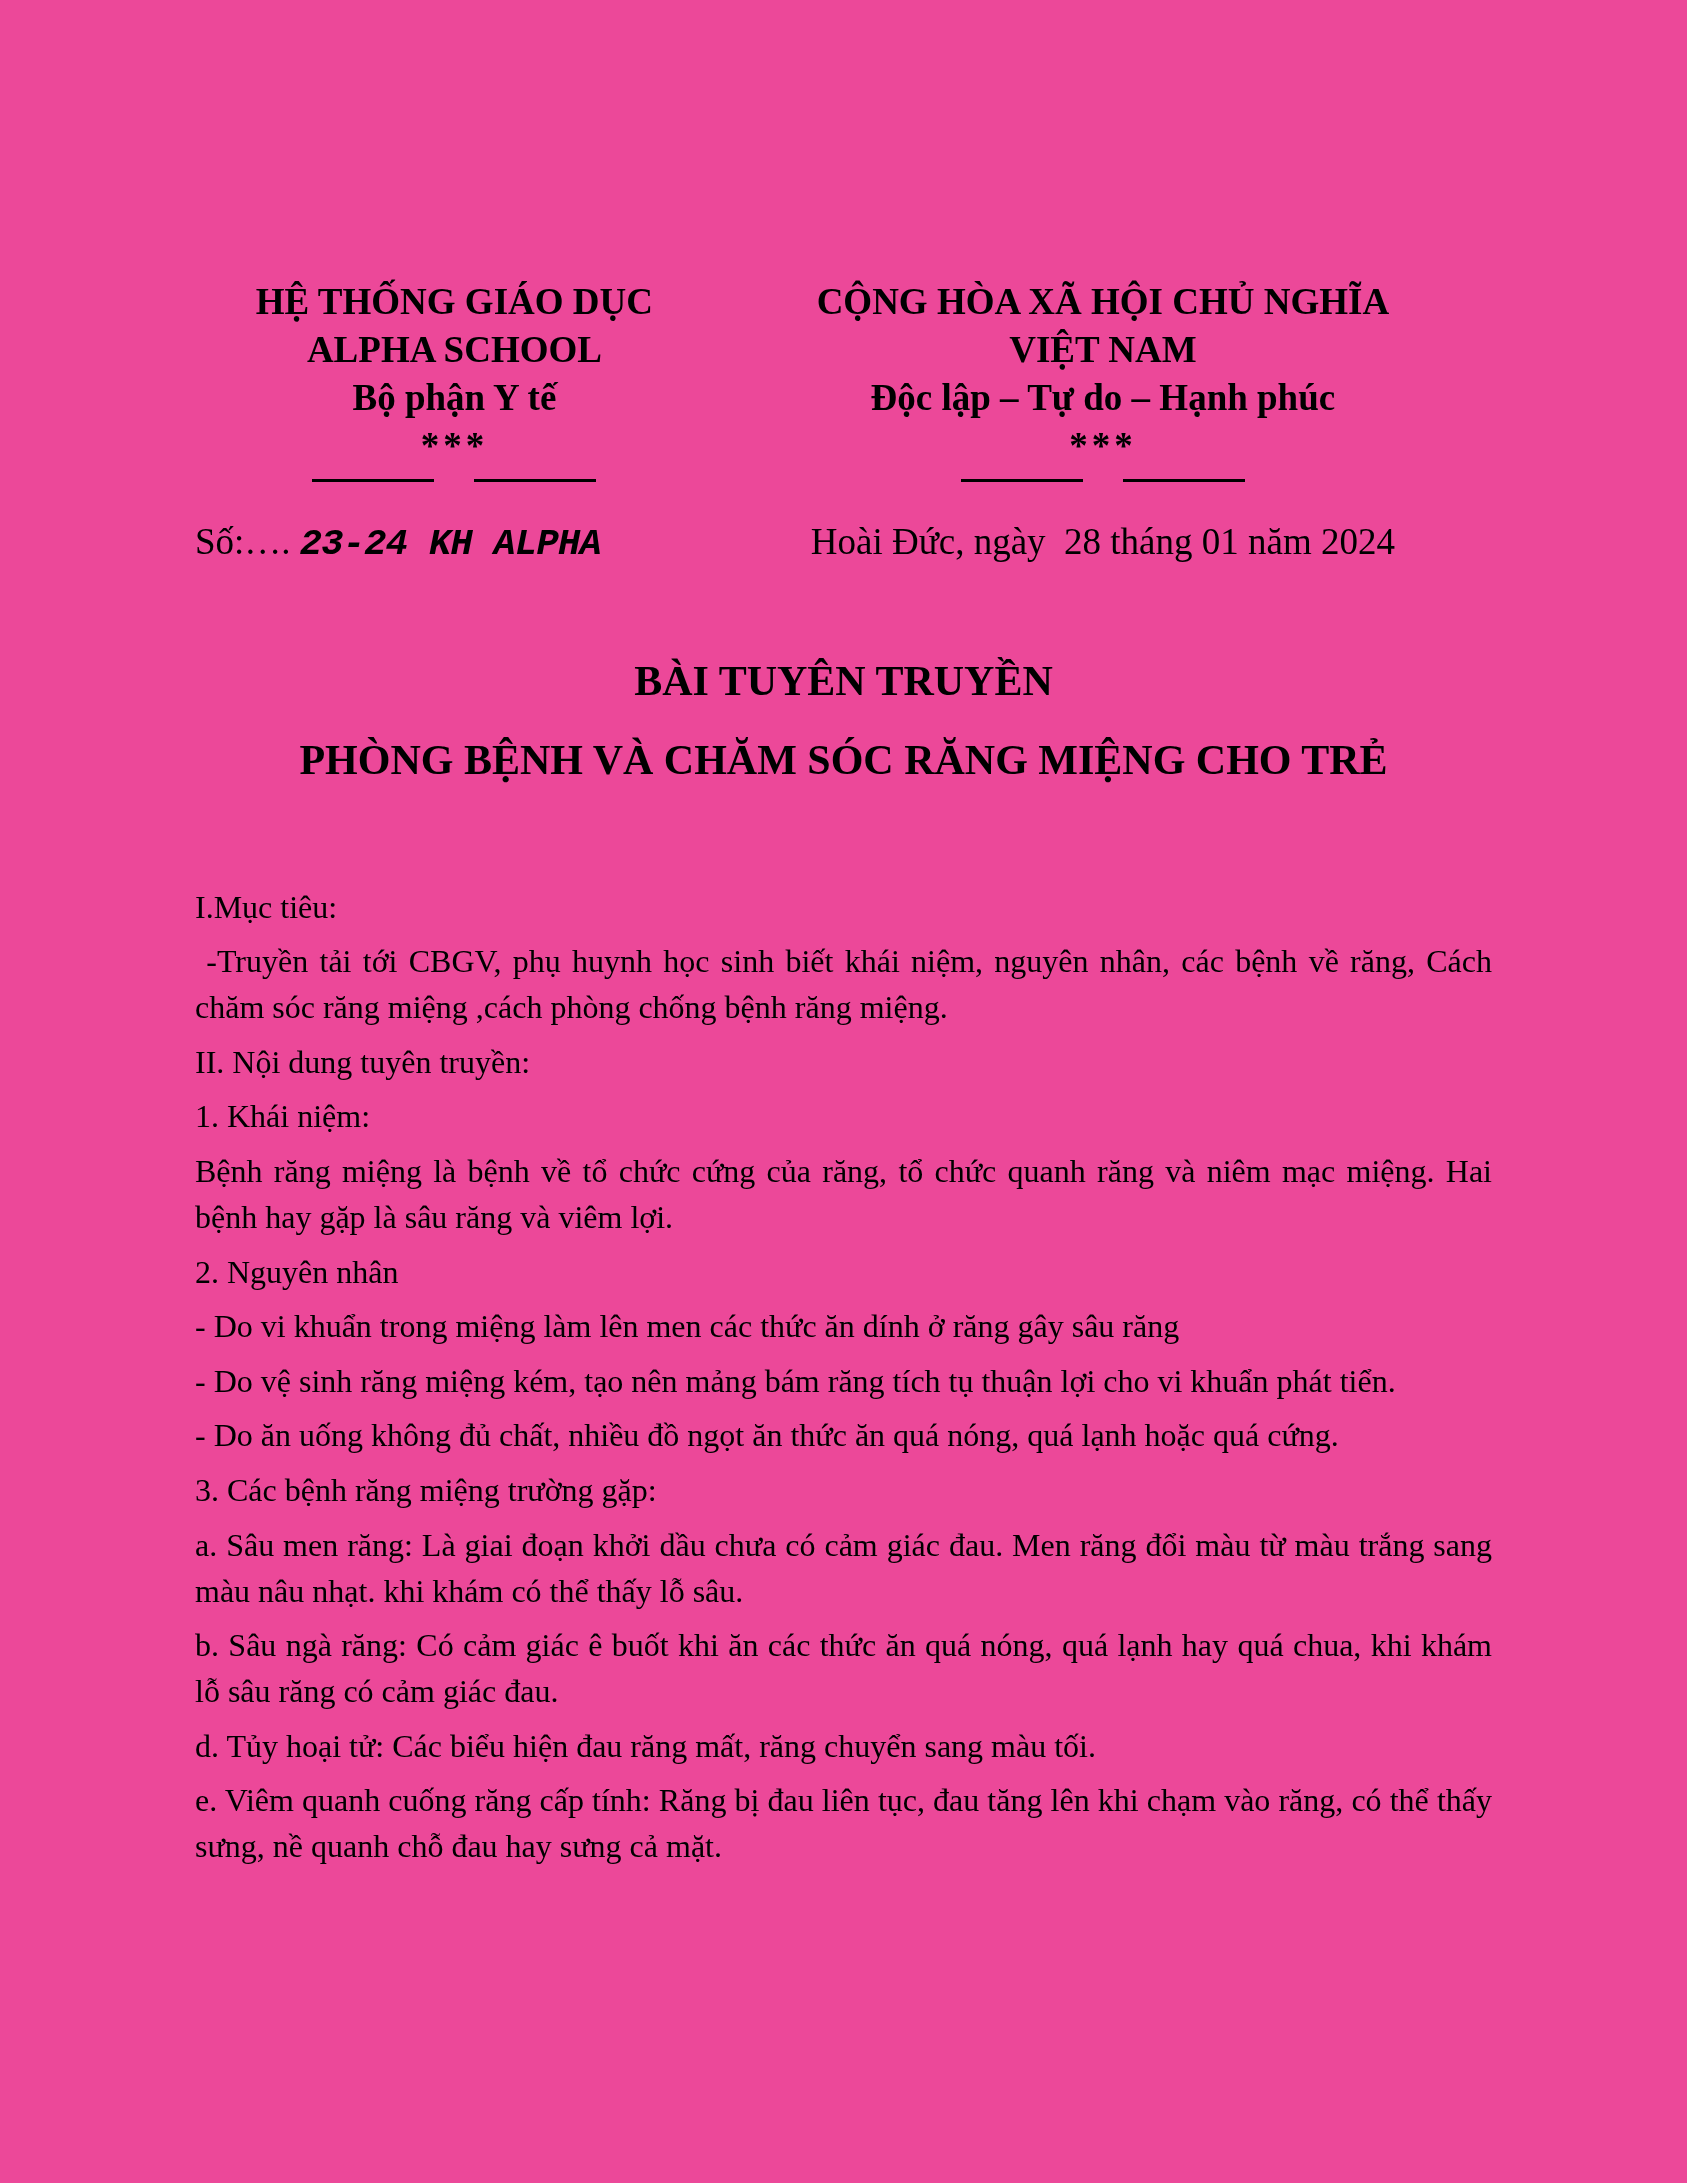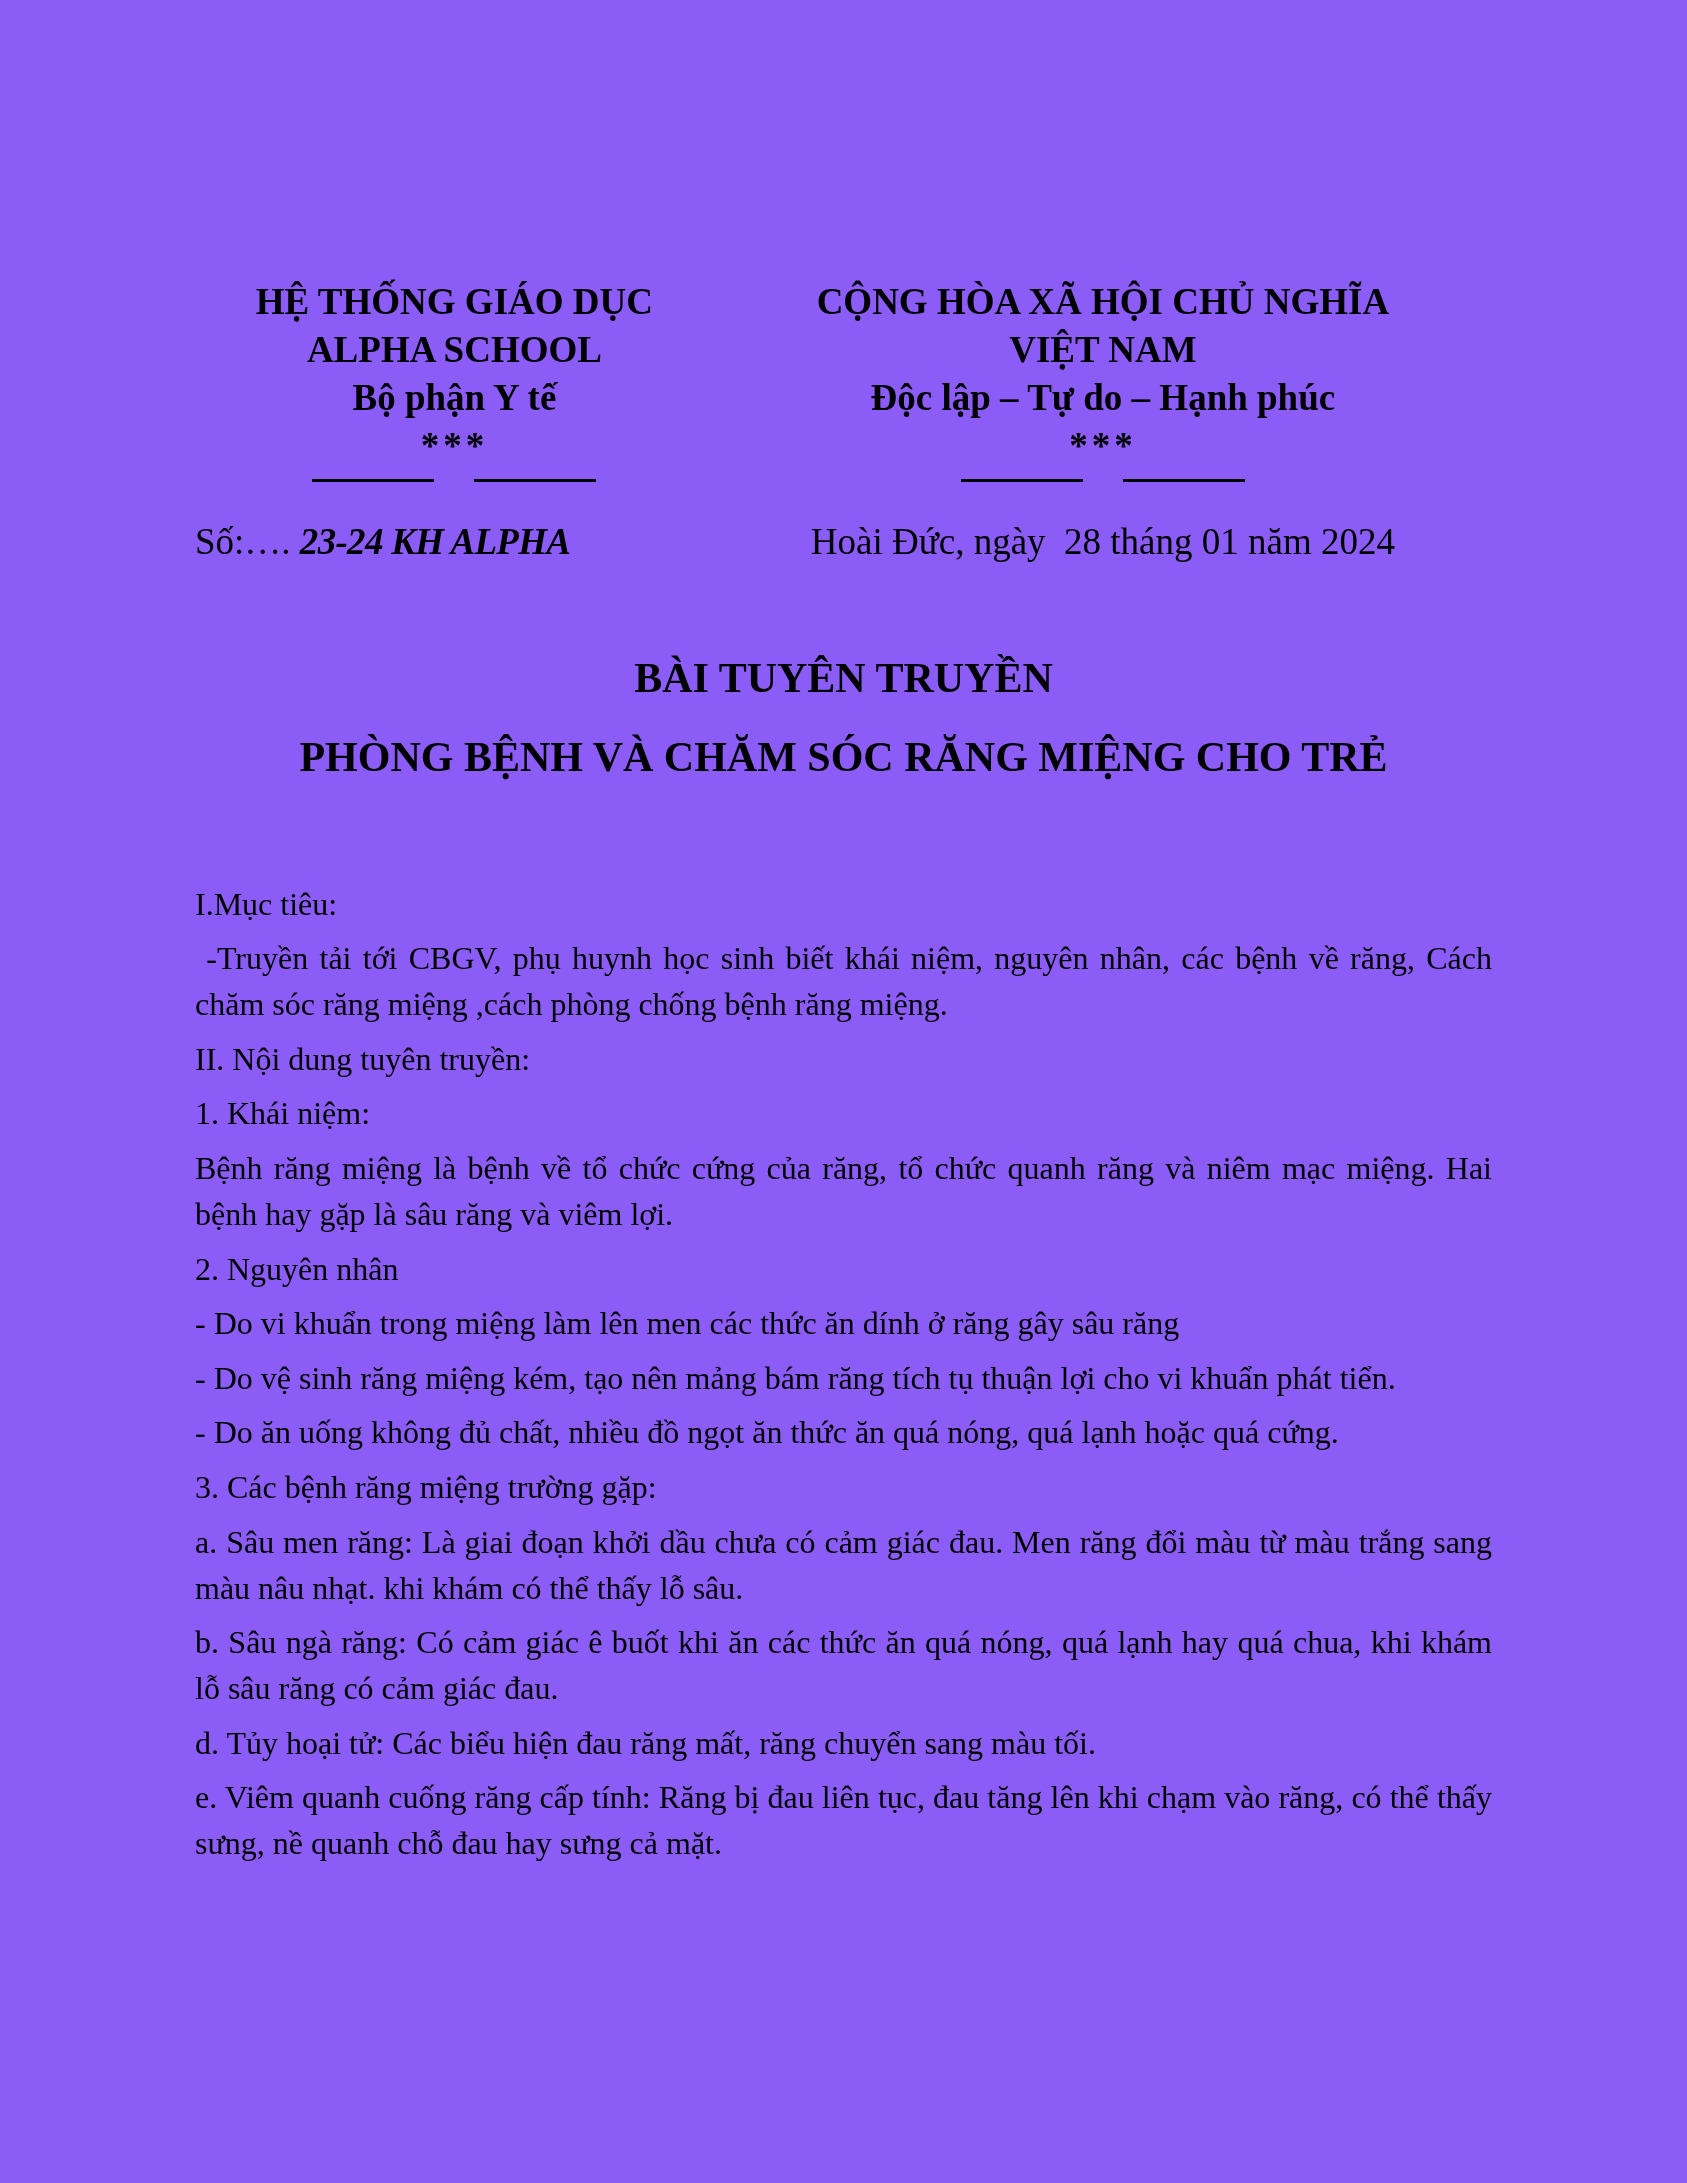--- a/index.html
+++ b/index.html
@@ -1,38 +1,38 @@
 <!DOCTYPE html>
 <html style="font-size:10.6px"><head>
 <meta charset="utf-8">
 <style>
   html,body{margin:0;padding:0;background:#ffffff;}
   .page{
     position:relative;
     width:1687px;height:2183px;
-    background:#8b5cf6;color:#000000;
+    background:#ec4899;color:#000000;
     font-family:"Liberation Serif","DejaVu Serif",serif;
     box-sizing:border-box;
     padding:278px 195px 0 195px;
     overflow:hidden;
   }
   
   .header{display:flex;width:100%;}
   .hcol{text-align:center;}
   .hcol.left{width:40%;}
   .hcol.right{width:60%;}
   .hline{font-weight:bold;font-size:37px;line-height:48px;white-space:nowrap;}
   .ornament{font-weight:bold;font-size:37px;line-height:48px;letter-spacing:4px;}
   .rule{line-height:0;margin-top:9.3px;height:5.3px;}
   .rule .seg{display:inline-block;width:122px;border-bottom:3.3px solid #000;margin:0 20px;}
   
   .subheader{display:flex;width:100%;margin-top:30px;font-size:37px;line-height:53px;}
   .doc-number{width:40%;text-align:left;white-space:nowrap;}
   .doc-number .num{
-    font-family:Liberation Serif, serif;
+    font-family:Liberation Mono, monospace;
     font-style:italic;font-weight:600;
     letter-spacing:-0.7px;
   }
   .dateline{width:60%;text-align:center;white-space:nowrap;}
   
   .title{margin-top:86px;text-align:center;font-weight:bold;}
   .title .t1{font-size:42px;line-height:49px;}
   .title .t2{font-size:42px;line-height:49px;margin-top:30px;}
   
   .body{margin-top:99px;font-size:32px;line-height:46px;text-align:justify;}

